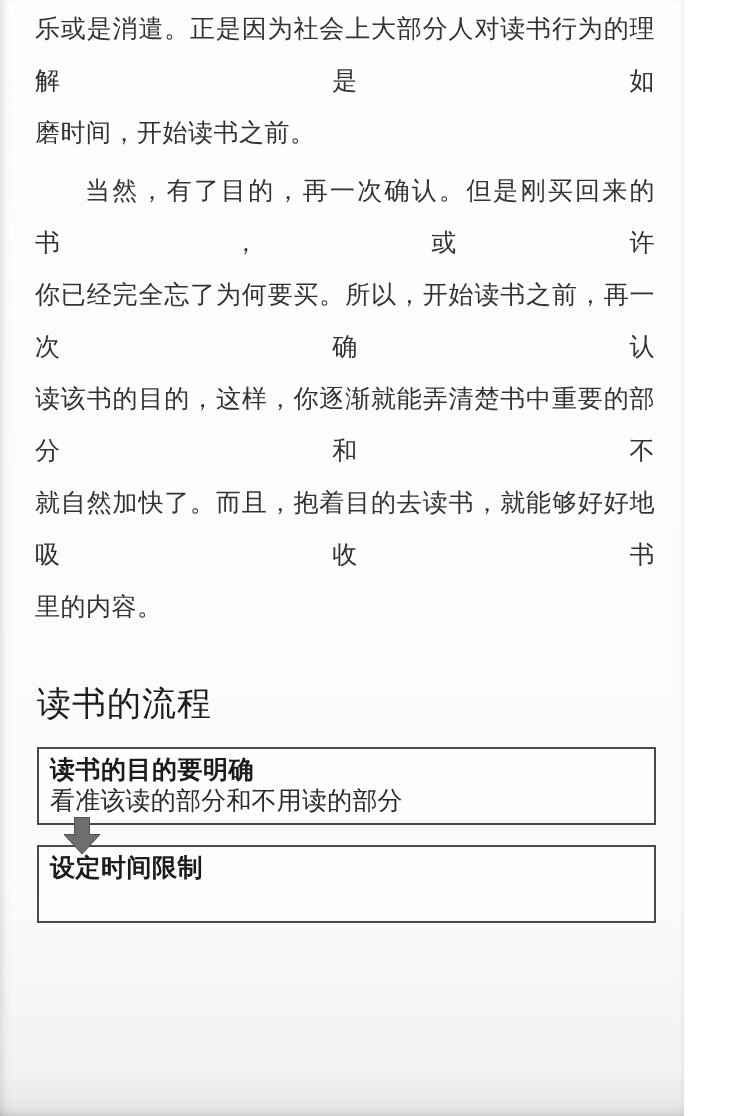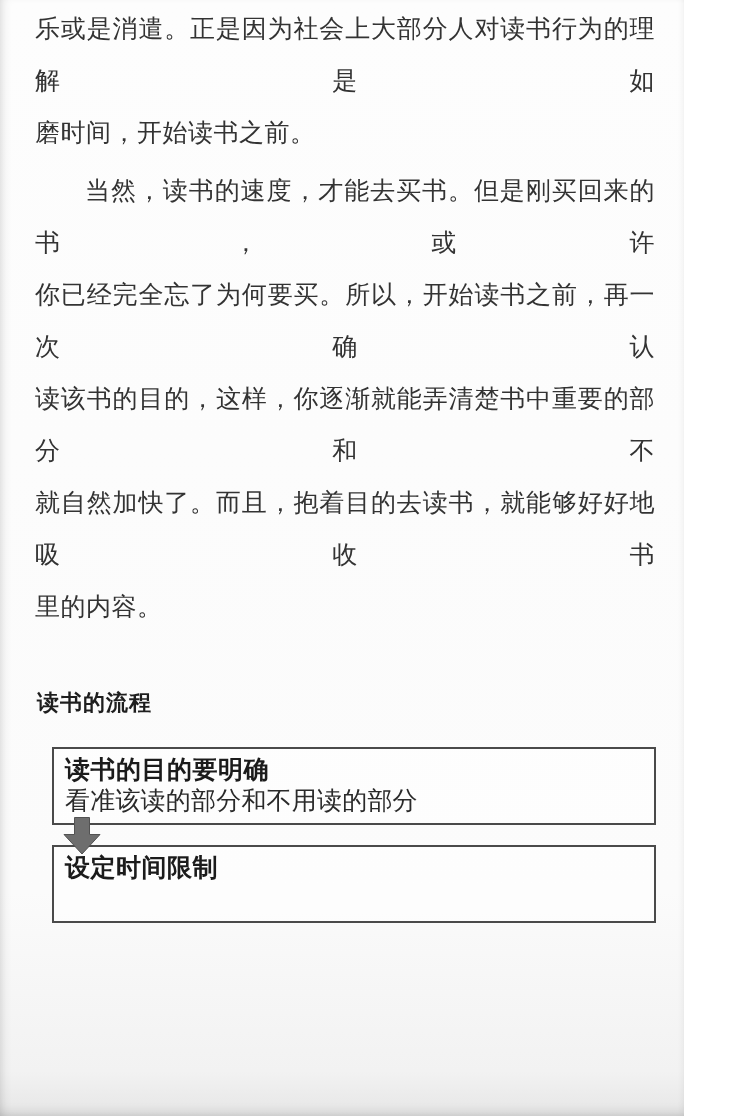--- a/index.html
+++ b/index.html
@@ -25,34 +25,33 @@
     letter-spacing: 0.5px;
   }
   .j { text-align: justify; text-align-last: justify; }
   .para { margin: 0; }
   .para + .para { margin-top: 6px; }
   .indent { text-indent: 2em; }
 
   .section-heading {
     margin: 50px 0 0 37px;
     font-family: "DejaVu Sans", sans-serif;
-    font-weight: bold;
-    font-size: 22px;
+    font-weight: normal;
+    font-size: 34px;
     line-height: 40px;
     color: #1e1e1e;
     letter-spacing: 1px;
   }
 
   .flow { margin: 24px 28px 0 37px; }
   .flow-box {
     border: 2px solid #4a4a4a;
     background: rgba(255,255,255,0.55);
     padding: 5px 1px 7px 11px;
     min-height: 62px;
-    margin-left: 15px;
   }
   .box-title {
     font-family: "DejaVu Sans", sans-serif;
     font-weight: bold;
     font-size: 25px;
     line-height: 31px;
     color: #1b1b1b;
     letter-spacing: 0.5px;
   }
   .box-desc {
@@ -74,21 +73,21 @@
 <body>
 
 <div class="page">
 
   <div class="body-text">
     <div class="para">
       <div class="tline j">乐或是消遣。正是因为社会上大部分人对读书行为的理解是如</div>
       <div class="tline">磨时间，开始读书之前。</div>
     </div>
     <div class="para">
-      <div class="tline j indent">当然，读书的速度，才能去买书。但是刚买回来的书，或许</div>
+      <div class="tline j indent">当然，有了目的，再一次确认。但是刚买回来的书，或许</div>
       <div class="tline j">你已经完全忘了为何要买。所以，开始读书之前，再一次确认</div>
       <div class="tline j">读该书的目的，这样，你逐渐就能弄清楚书中重要的部分和不</div>
       <div class="tline j">就自然加快了。而且，抱着目的去读书，就能够好好地吸收书</div>
       <div class="tline">里的内容。</div>
     </div>
   </div>
 
   <h2 class="section-heading">读书的流程</h2>
 
   <div class="flow">

